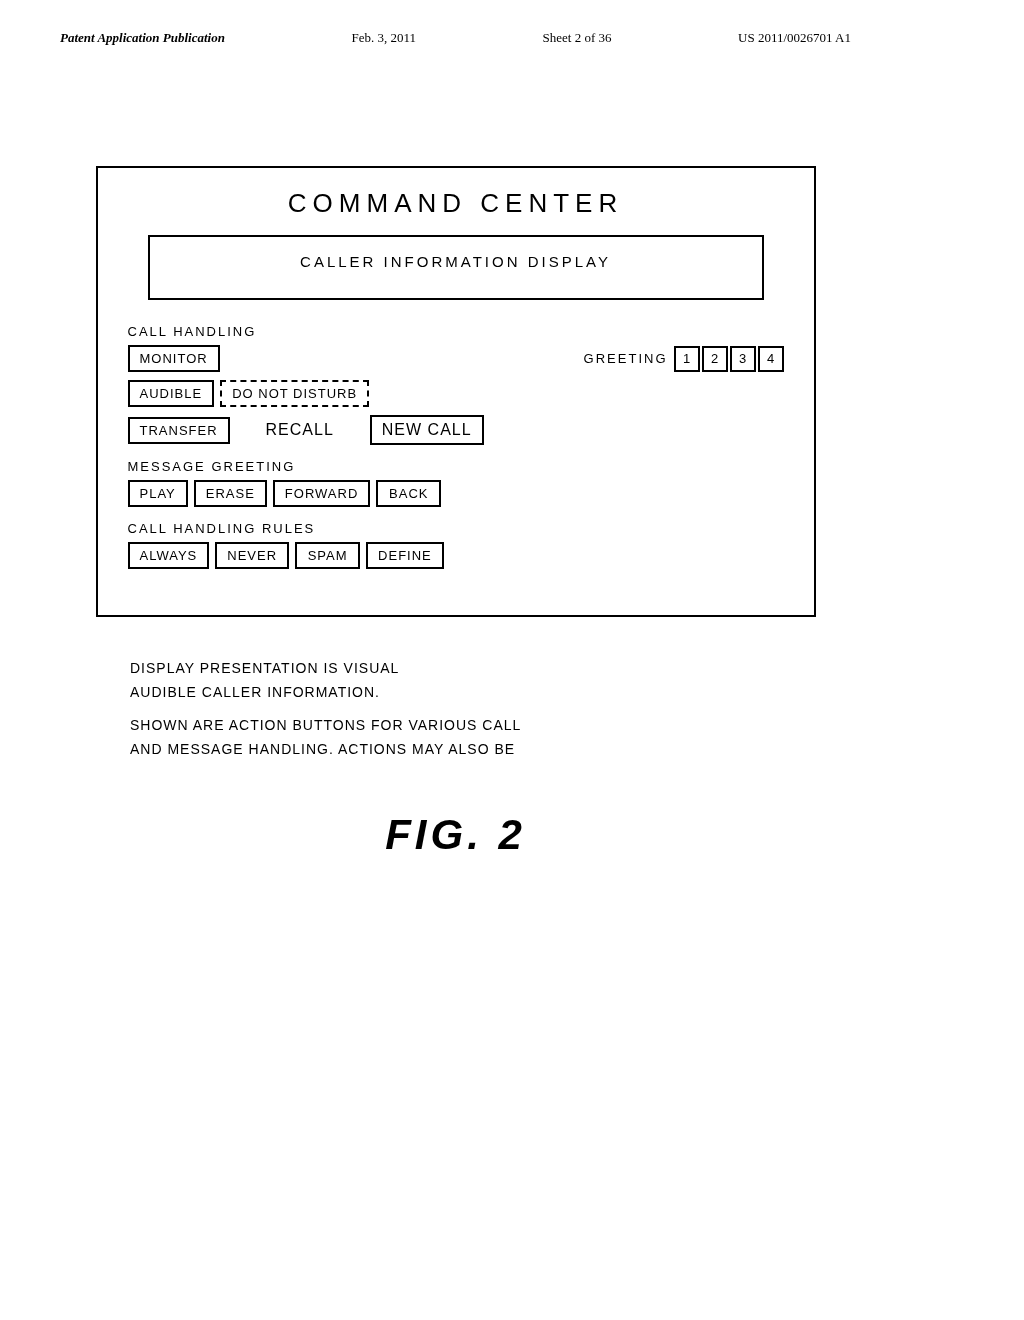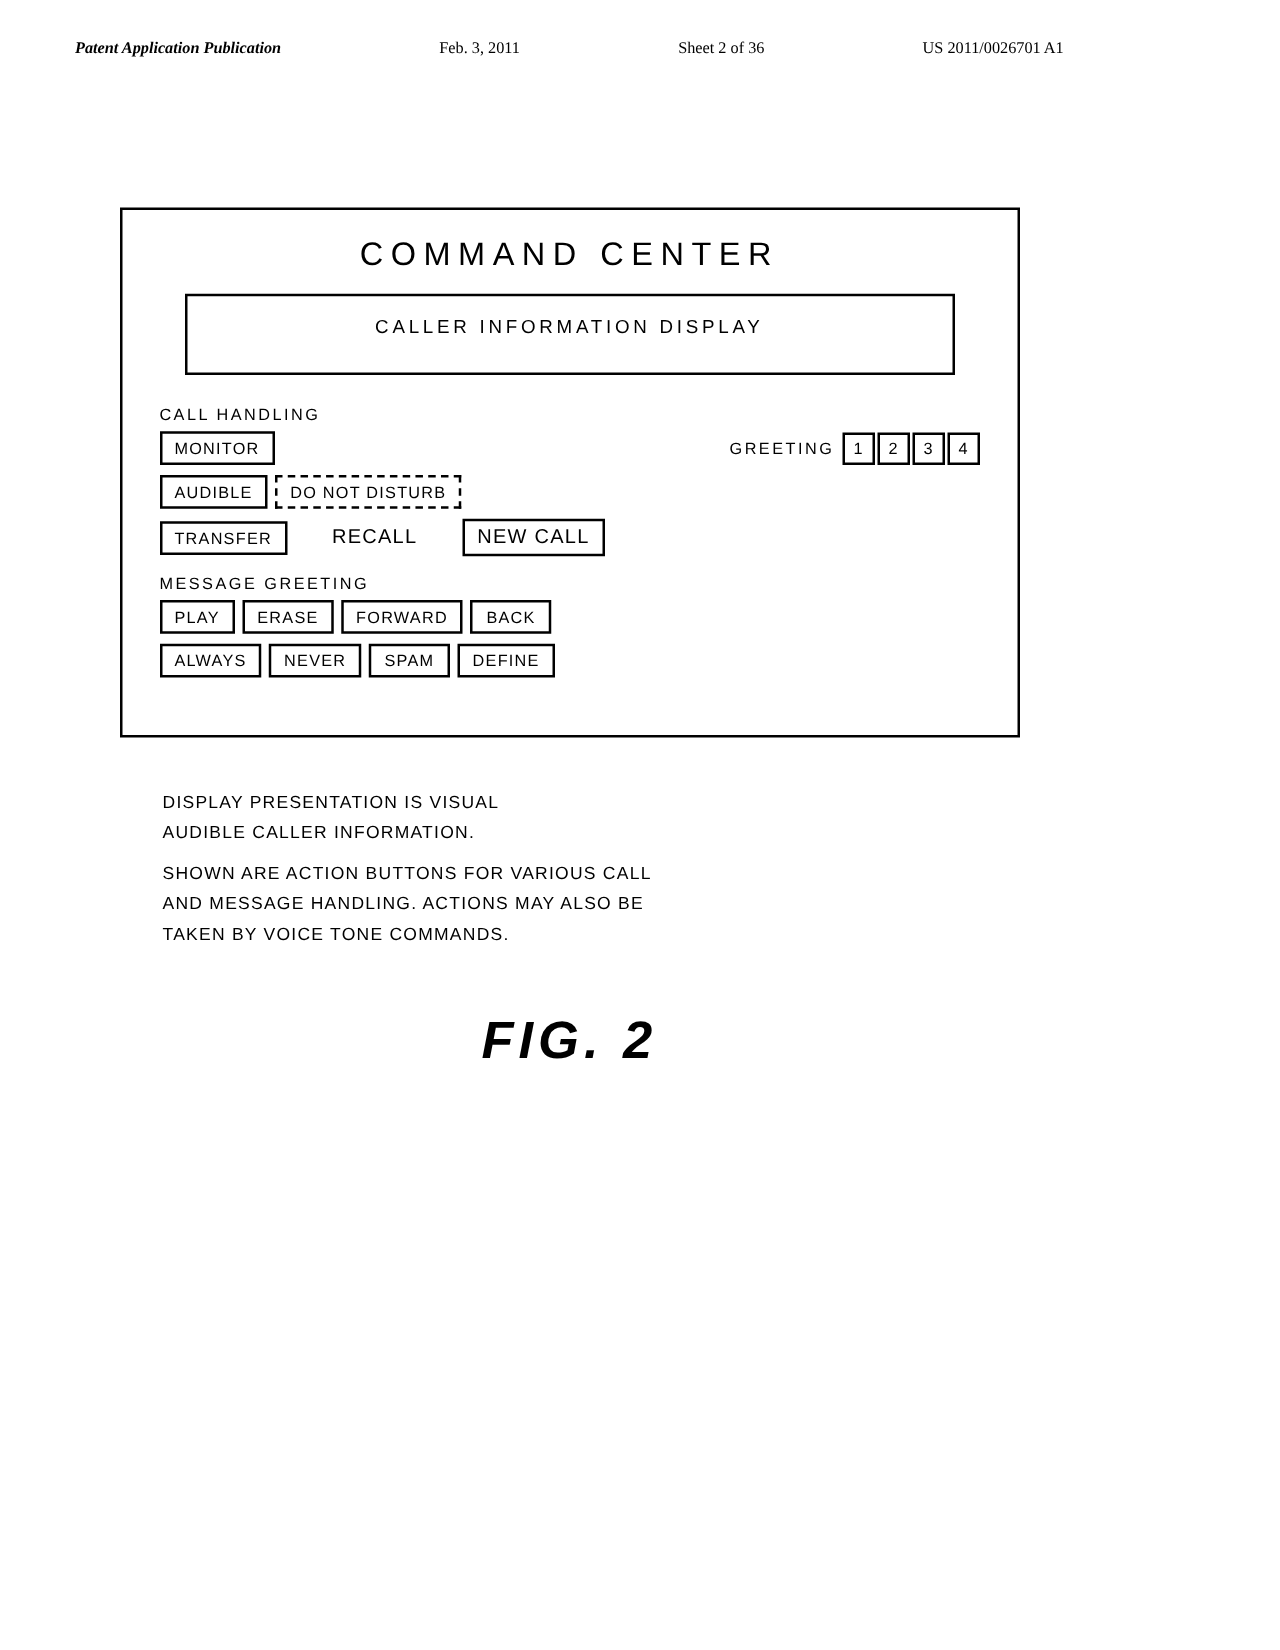--- a/index.html
+++ b/index.html
@@ -271,36 +271,36 @@
 
       <div class="section-label">MESSAGE  GREETING</div>
 
       <div class="button-row">
         <button class="btn" style="min-width:60px;">PLAY</button>
         <button class="btn" style="min-width:65px;">ERASE</button>
         <button class="btn" style="min-width:80px;">FORWARD</button>
         <button class="btn" style="min-width:65px;">BACK</button>
       </div>
 
+      <div class="section-label">CALL  HANDLING  RULES</div>
 
       <div class="button-row">
         <button class="btn" style="min-width:70px;">ALWAYS</button>
         <button class="btn" style="min-width:65px;">NEVER</button>
         <button class="btn" style="min-width:65px;">SPAM</button>
         <button class="btn" style="min-width:70px;">DEFINE</button>
       </div>
 
       <div class="spacer-row"></div>
 
     </div>
   </div>
 
   <div class="description-section">
     <div class="description-line">DISPLAY  PRESENTATION  IS  VISUAL</div>
     <div class="description-line description-gap">AUDIBLE  CALLER  INFORMATION.</div>
     <div class="description-line">SHOWN  ARE  ACTION  BUTTONS  FOR  VARIOUS  CALL</div>
     <div class="description-line">AND  MESSAGE  HANDLING.  ACTIONS  MAY  ALSO  BE</div>
-    <div class="description-line">TAKEN  BY  VOICE  TONE  COMMANDS.</div>
   </div>
 
   <div class="figure-caption">FIG.  2</div>
 
 </div>
 
 </body></html>

